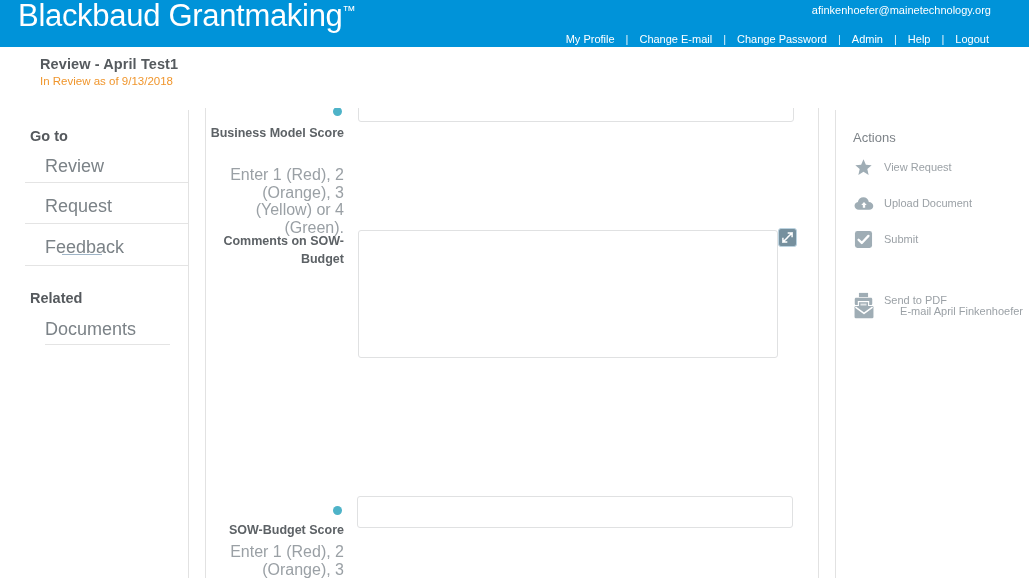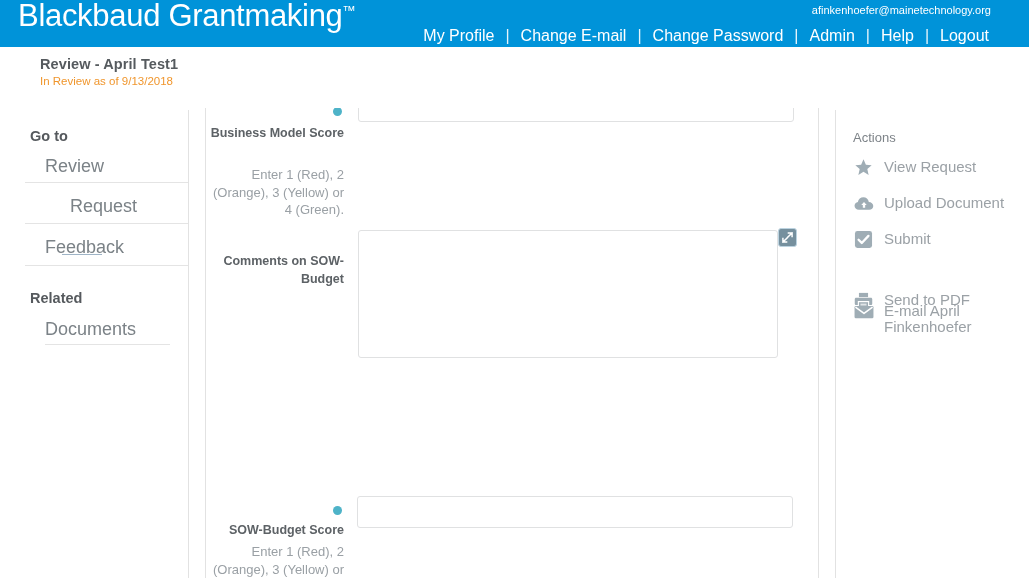--- a/index.html
+++ b/index.html
@@ -44,23 +44,23 @@
     right: 38px;
     top: 4px;
     color: #ffffff;
     font-size: 11px;
     white-space: nowrap;
     text-align: right;
   }
   .top-nav {
     position: absolute;
     right: 38px;
-    top: 27px;
-    color: #ffffff;
-    font-size: 16px;
+    top: 33px;
+    color: #ffffff;
+    font-size: 11px;
     white-space: nowrap;
   }
   .top-nav a {
     color: #ffffff;
     text-decoration: none;
     padding: 0 2px;
   }
   .top-nav .sep {
     color: #ffffff;
     padding: 0 9px;
@@ -154,21 +154,21 @@
     color: #5d6266;
     font-size: 12.5px;
     font-weight: bold;
     line-height: 18px;
   }
   .field-help {
     position: absolute;
     width: 138px;
     text-align: right;
     color: #9aa0a5;
-    font-size: 13px;
+    font-size: 16px;
     line-height: 17.5px;
     font-weight: normal;
   }
   .req-dot {
     position: absolute;
     width: 9px;
     height: 9px;
     border-radius: 50%;
     background: #4eb3c8;
   }
@@ -239,21 +239,21 @@
     width: 21px;
     height: 21px;
     flex: 0 0 21px;
     margin-right: 10px;
     display: flex;
     align-items: center;
     justify-content: center;
   }
   .action-label {
     color: #9ba1a6;
-    font-size: 15px;
+    font-size: 11px;
     line-height: 16px;
     padding-top: 2px;
   }
 </style>
 </head>
 <body>
 
 <div class="header-bar">
   <div class="brand"><span>Blackbaud Grantmaking</span><span class="tm">™</span></div>
 
@@ -274,41 +274,41 @@
 <div class="vrule" style="left:818px; top:108px; height:470px;"></div>
 <div class="vrule" style="left:835px; top:110px; height:468px;"></div>
 
 <div class="sidebar">
 
   <div class="side-section-title" style="top:18px;">Go to</div>
 
   <div class="side-link" style="top:46px;">Review</div>
   <div class="side-divider" style="top:72px;"></div>
 
-  <div class="side-link" style="top:86px;margin-left:25px;">Request</div>
+  <div class="side-link" style="top:86px;">Request</div>
   <div class="side-divider" style="top:113px;"></div>
 
   <div class="side-link" style="top:127px;">Feedback</div>
   <div class="feedback-underline" style="top:144px;"></div>
   <div class="side-divider" style="top:155px;"></div>
 
   <div class="side-section-title" style="top:180px;">Related</div>
 
   <div class="side-link" style="top:209px;">Documents</div>
   <div class="side-divider short" style="top:234px;"></div>
 </div>
 
 <div class="form-area">
 
   <div class="req-dot" style="left:127px; top:-1px;"></div>
   <div class="field-label" style="left:0px; top:16px;">Business Model Score</div>
   <div class="field-help" style="left:0px; top:58px;">Enter 1 (Red), 2 (Orange), 3 (Yellow) or 4 (Green).</div>
   <input class="text-input" type="text" style="left: 152px; top: -18px; width: 436px; height: 32px;" value="">
 
-  <div class="field-label" style="left:0px; top:144px;">Comments on SOW-Budget</div>
+  <div class="field-label" style="left:0px; top:124px;">Comments on SOW-Budget</div>
   <textarea class="text-area" style="left: 152px; top: 122px; width: 420px; height: 128px;"></textarea>
   <div class="expand-btn" style="left:572px; top:120px;">
     <svg width="11" height="11" viewBox="0 0 12 12" aria-hidden="true">
       <path d="M11 1 L11 5 M11 1 L7 1 M11 1 L6.2 5.8" stroke="#ffffff" stroke-width="1.6" fill="none" stroke-linecap="square"></path>
       <path d="M1 11 L5 11 M1 11 L1 7 M1 11 L5.8 6.2" stroke="#ffffff" stroke-width="1.6" fill="none" stroke-linecap="square"></path>
     </svg>
   </div>
 
   <div class="req-dot" style="left:127px; top:398px;"></div>
   <div class="field-label" style="left:0px; top:413px;">SOW-Budget Score</div>

